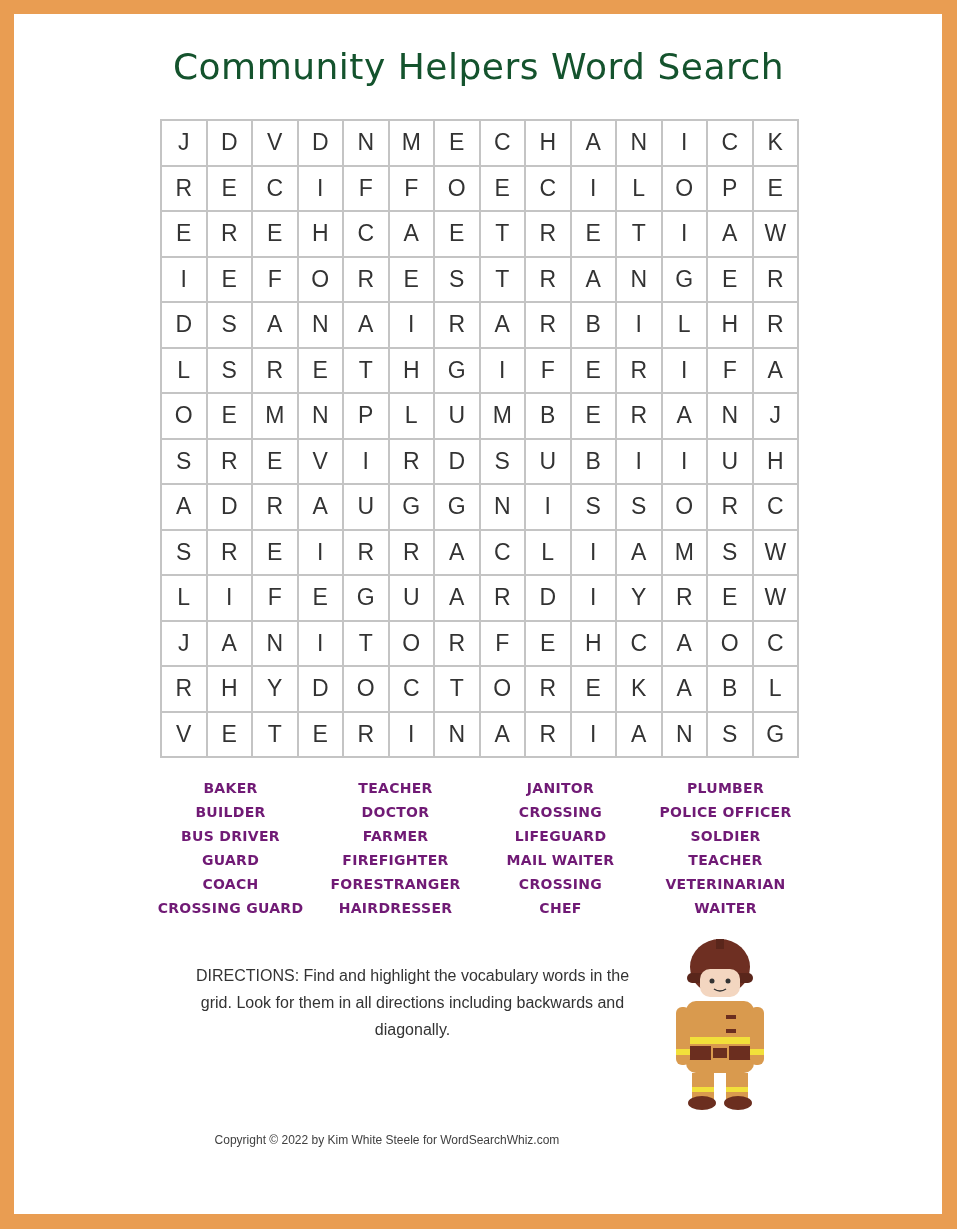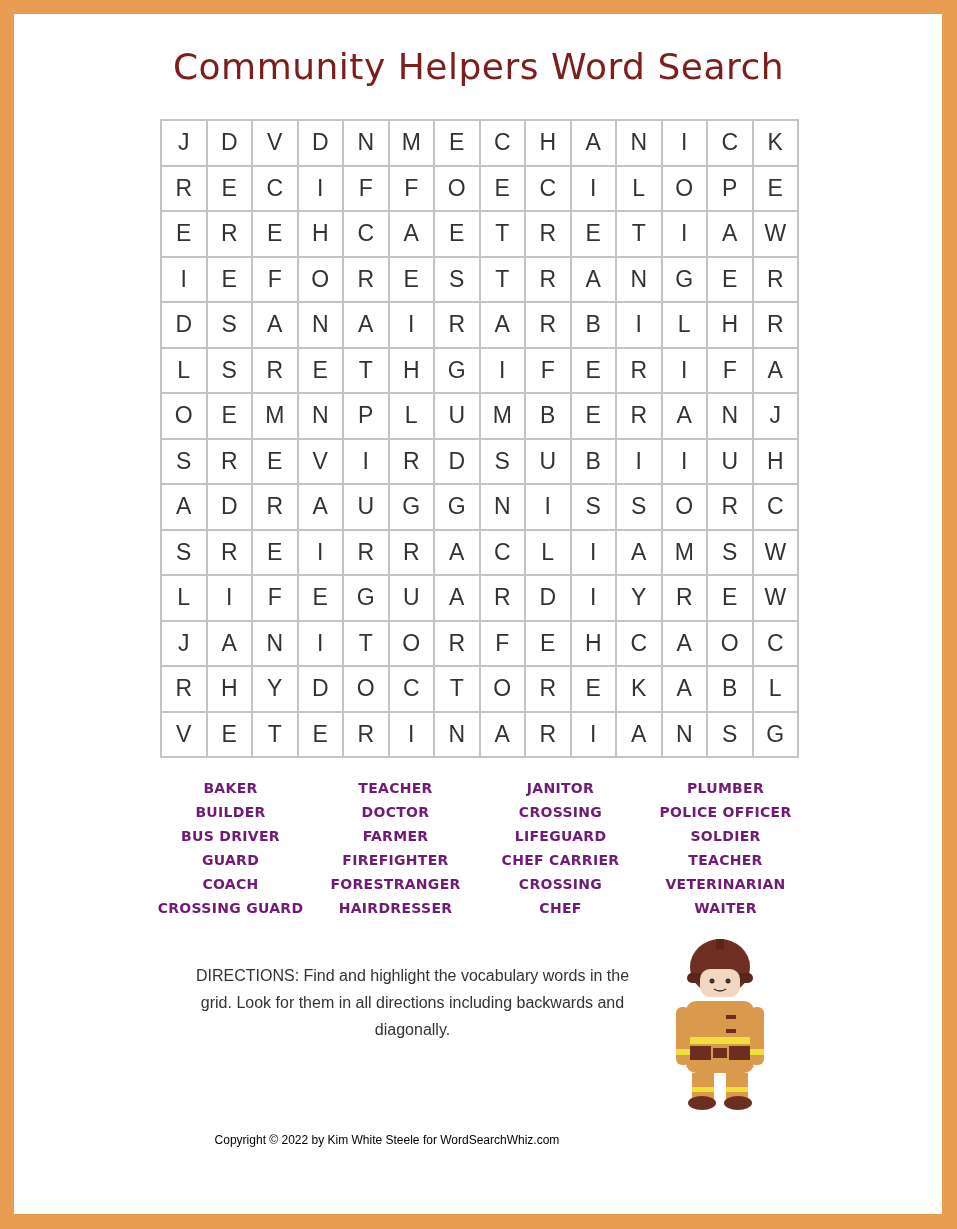--- a/index.html
+++ b/index.html
@@ -1,24 +1,24 @@
 <!DOCTYPE html>
 <html><head>
 <meta charset="utf-8">
 <style>
   html,body{margin:0;padding:0;}
   body{width:957px;height:1229px;background:#E99D52;position:relative;overflow:hidden;font-family:"Liberation Sans",sans-serif;}
   .page{position:absolute;left:14px;top:14px;width:928px;height:1200px;background:#fff;}
-  .title{position:absolute;left:0;top:46px;width:957px;text-align:center;font-size:36px;color:#7f1d1d;font-family:"DejaVu Sans",sans-serif;letter-spacing:0.5px;}
+  .title{position:absolute;left:0;top:46px;width:957px;text-align:center;font-size:36px;color:#14532d;font-family:"DejaVu Sans",sans-serif;letter-spacing:0.5px;}
   .grid{position:absolute;left:160px;top:119px;display:grid;grid-template-columns:repeat(14,45.5px);grid-template-rows:repeat(14,45.5px);border:1px solid #c4c4c4;}
   .cell{border:1px solid #c4c4c4;display:flex;align-items:center;justify-content:center;font-size:23px;color:#333;font-family:"Liberation Sans",sans-serif;box-sizing:border-box;}
   .words{position:absolute;left:148px;top:780px;width:660px;display:grid;grid-template-columns:repeat(4,165px);grid-auto-flow:column;grid-template-rows:repeat(6,24px);}
   .word{text-align:center;font-size:14px;color:#701a75;font-family:"DejaVu Sans",sans-serif;font-weight:bold;letter-spacing:0.3px;white-space:nowrap;overflow:hidden;}
   .directions{position:absolute;left:180px;top:962px;width:465px;text-align:center;font-size:16px;line-height:27px;color:#333;}
-  .copyright{position:absolute;left:0;top:1133px;width:774px;text-align:center;font-size:12px;color:#000000;}
+  .copyright{position:absolute;left:0;top:1133px;width:774px;text-align:center;font-size:12px;color:#404040;}
   .figure{position:absolute;left:672px;top:937px;width:96px;height:175px;}
 </style>
 </head>
 <body>
 
 <div class="page"></div>
 <div class="title">Community Helpers Word Search</div>
 
 <div class="grid" id="grid">
     <div class="cell">J</div>
@@ -228,21 +228,21 @@
     <div class="word">CROSSING GUARD</div>
     <div class="word">TEACHER</div>
     <div class="word">DOCTOR</div>
     <div class="word">FARMER</div>
     <div class="word">FIREFIGHTER</div>
     <div class="word">FORESTRANGER</div>
     <div class="word">HAIRDRESSER</div>
     <div class="word">JANITOR</div>
     <div class="word">CROSSING</div>
     <div class="word">LIFEGUARD</div>
-    <div class="word">CHEF CARRIER</div>
+    <div class="word">MAIL WAITER</div>
     <div class="word">CROSSING</div>
     <div class="word">CHEF</div>
     <div class="word">PLUMBER</div>
     <div class="word">POLICE OFFICER</div>
     <div class="word">SOLDIER</div>
     <div class="word">TEACHER</div>
     <div class="word">VETERINARIAN</div>
     <div class="word">WAITER</div>
   </div>
 

